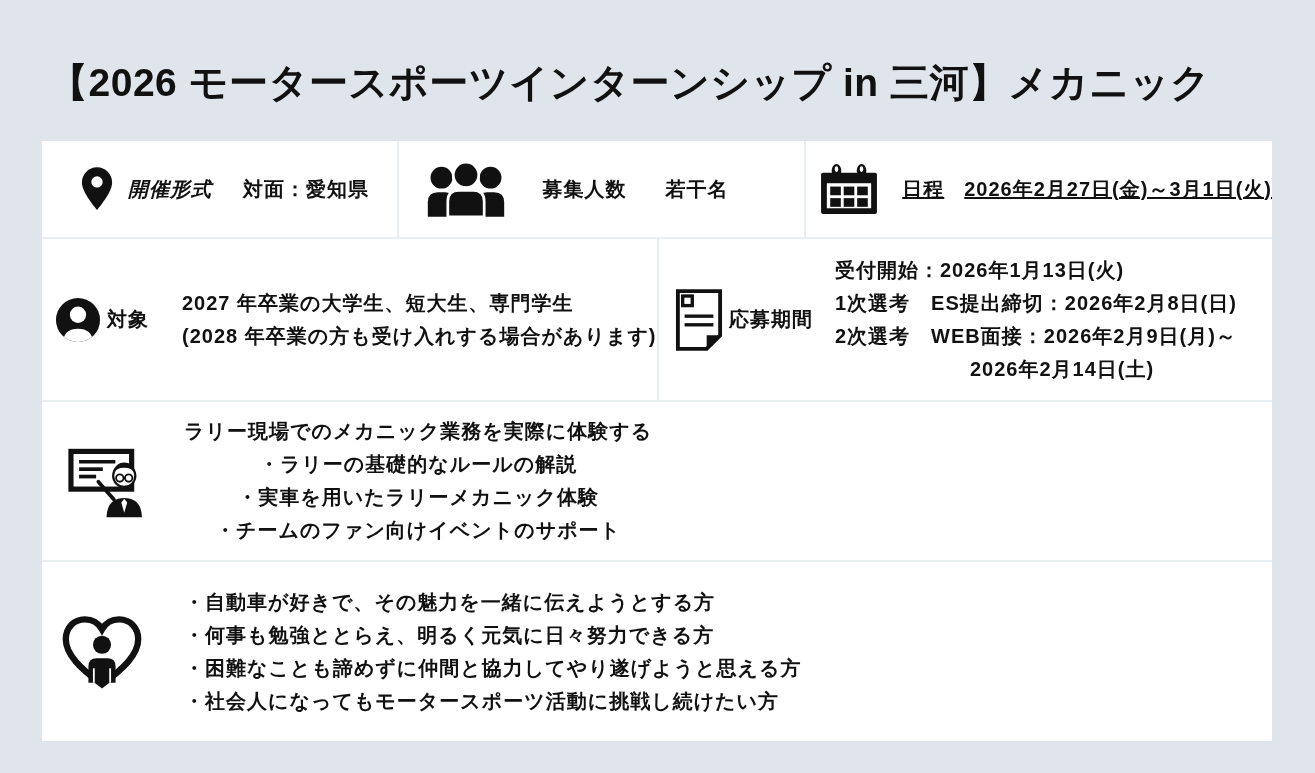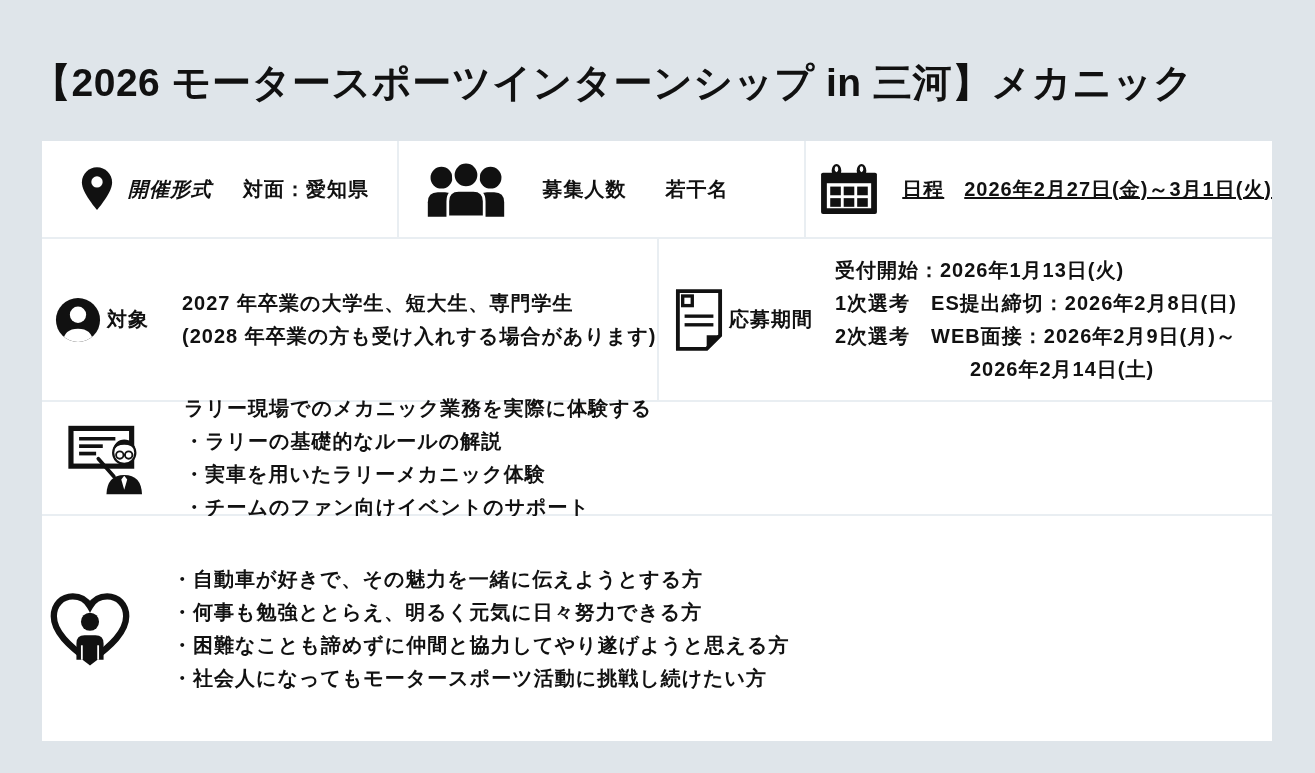--- a/index.html
+++ b/index.html
@@ -6,48 +6,48 @@
   body{
     width:1315px;height:773px;
     background:#dfe5ea;
     font-family:"Liberation Sans", sans-serif;
     font-weight:700;
     color:#111;
     position:relative;
     overflow:hidden;
   }
   .title{
-    position:absolute;left:32px;top:56px;
+    position:absolute;left:49px;top:56px;
     font-size:39px;letter-spacing:0.5px;
     white-space:nowrap;margin:0;
   }
   .info-table{
     position:absolute;left:42px;top:141px;
     width:1230px;height:600px;
     background:#e9eef2;
     display:flex;flex-direction:column;gap:2px;
   }
   .row{display:flex;gap:2px;width:100%;}
   .row-1{height:96px;}
   .row-2{height:161px;}
-  .row-3{height:112px;}
+  .row-3{height:158px;text-align:center;}
   .row-4{flex:1;}
   .cell{
     background:#fff;
     display:flex;align-items:center;
     white-space:nowrap;
     font-size:20px;letter-spacing:1px;
   }
   .c-format{width:379px;padding-left:38px;box-sizing:border-box;}
   .c-capacity{width:435px;padding-left:27px;box-sizing:border-box;}
   .c-schedule{flex:1;padding-left:14px;box-sizing:border-box;text-decoration:underline;}
   .c-target{width:615px;padding-left:13px;box-sizing:border-box;}
   .c-application{flex:1;padding-left:16px;box-sizing:border-box;}
   .c-program{width:100%;padding-left:26px;box-sizing:border-box;}
-  .c-candidates{width:100%;padding-left:6px;box-sizing:border-box;}
+  .c-candidates{width:100%;padding-left:18px;box-sizing:border-box;}
 
   .c-format .lbl{margin-left:14px;width:84px;font-style:italic;}
   .c-format .val{margin-left:31px;}
   .c-capacity .lbl{margin-left:37px;width:84px;}
   .c-capacity .val{margin-left:39px;}
   .c-schedule .lbl{margin-left:24px;width:44px;}
   .c-schedule .val{margin-left:18px;}
   .c-target .lbl{margin-left:6px;width:75px;}
   .c-application .lbl{margin-left:6px;width:106px;}
 

